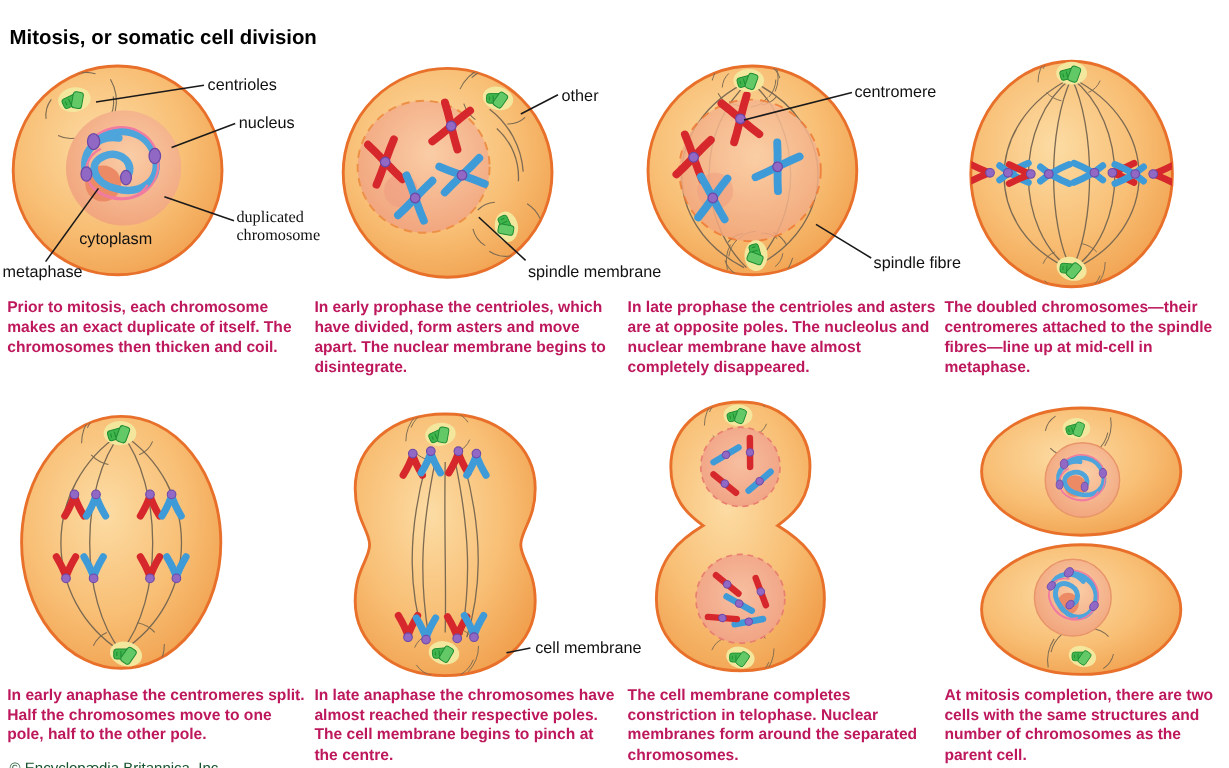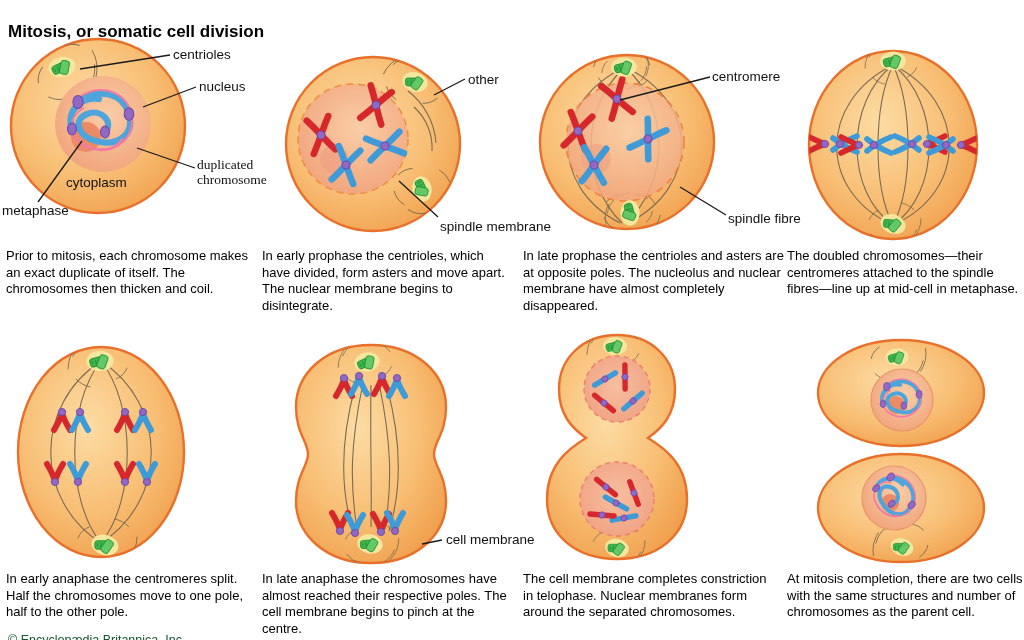--- a/index.html
+++ b/index.html
@@ -2,21 +2,21 @@
 <html><head>
 <meta charset="utf-8">
 <style>
   html,body{margin:0;padding:0;background:#fff;}
   .canvas{position:relative;width:1024px;height:640px;background:#ffffff;
           font-family:"Liberation Sans", sans-serif;color:#111;overflow:hidden;margin-top:17px;}
   .title{position:absolute;left:8px;top:5px;font-size:17px;font-weight:bold;color:#000;}
   .credit{position:absolute;left:8px;top:616px;font-size:12.5px;color:#14532d;}
   .panel{position:absolute;}
   .panel svg{position:absolute;left:0;top:0;overflow:visible;}
-  .caption{position:absolute;font-size:13px;line-height:1.27;color:#000000;}
+  .caption{position:absolute;font-size:13px;line-height:1.27;color:#be185d;font-weight:bold;}
   .cell-label{position:absolute;font-size:13.5px;line-height:1.12;color:#111;white-space:nowrap;}
   .cell-label.wrap{white-space:normal;font-family:Liberation Serif, serif;}
 </style>
 </head>
 <body>
 
 <div class="canvas">
 
   <div class="title">Mitosis, or somatic cell division</div>
 
@@ -88,21 +88,21 @@
         <path d="M-14,-18 C2,-28 20,-18 20,-2 C20,14 4,22 -10,16 C-22,11 -24,-4 -12,-10" fill="none" stroke="#F27BA0" stroke-width="1.3"></path>
         <path d="M-18,10 C-8,20 8,20 14,10" fill="none" stroke="#F27BA0" stroke-width="1.3"></path>
         <ellipse cx="-16" cy="-14" rx="3.4" ry="4.4" fill="#9168C4" stroke="#6C48A6" stroke-width="0.7"></ellipse>
         <ellipse cx="18" cy="-6" rx="3.2" ry="4.2" fill="#9168C4" stroke="#6C48A6" stroke-width="0.7"></ellipse>
         <ellipse cx="2" cy="6" rx="3" ry="4" fill="#9168C4" stroke="#6C48A6" stroke-width="0.7"></ellipse>
         <ellipse cx="-20" cy="4" rx="3" ry="4" fill="#9168C4" stroke="#6C48A6" stroke-width="0.7"></ellipse>
       </g>
     </defs>
   </svg>
 
-  <div class="panel" style="left:0;top:14px;width:258px;height:200px">
+  <div class="panel" style="left:0;top:30px;width:258px;height:200px">
     <svg width="258" height="200" viewBox="0 0 258 200">
       <defs>
           <clipPath id="clip1">
             <circle cx="98" cy="95" r="87"></circle>
           </clipPath>
         </defs>
       <circle cx="98" cy="95" r="87" fill="url(#cellGrad)" stroke="#E8702A" stroke-width="2.4"></circle>
       <g clip-path="url(#clip1)">
         <use href="#asterArcs" transform="translate(66,42) rotate(150) scale(0.85)"></use>
         <circle cx="103" cy="93" r="48" fill="url(#nucGrad)"></circle>

